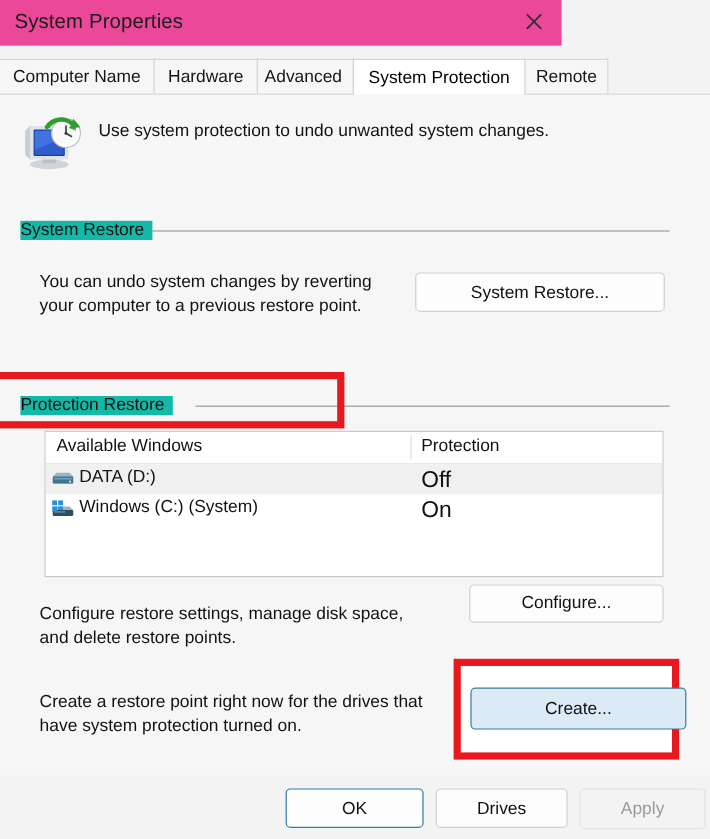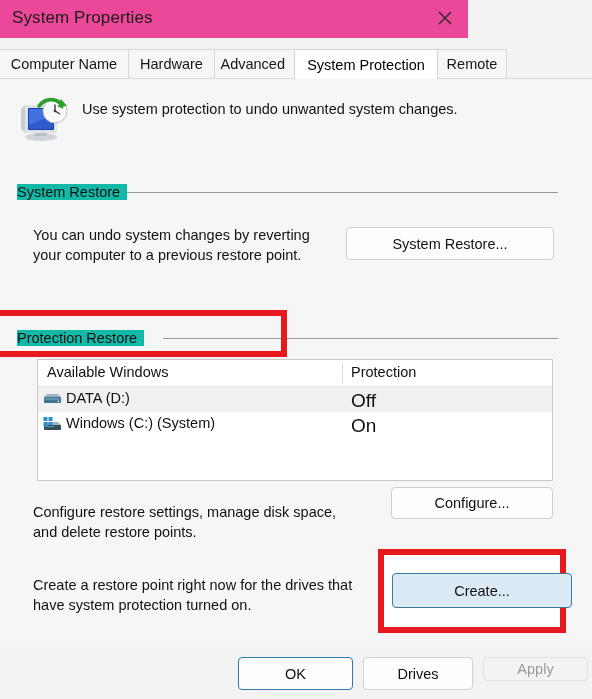--- a/index.html
+++ b/index.html
@@ -379,16 +379,16 @@
 
 <div class="hilite" style="left:-6px; top:310px; width:293px; height:47px;"></div>
 
 <div class="footer">
   <div class="btn default-focus" style="left:238px; top:11px; width:115px; height:33px;">
     <span>OK</span>
   </div>
   <div class="btn" style="left:363px; top:11px; width:110px; height:33px;">
     <span>Drives</span>
   </div>
-  <div class="btn disabled" style="left:483px; top:11px; width:105px; height:24px;">
+  <div class="btn disabled" style="left:483px; top:11px; width:105px; height:34px;">
     <span>Apply</span>
   </div>
 </div>
 
 </body></html>

